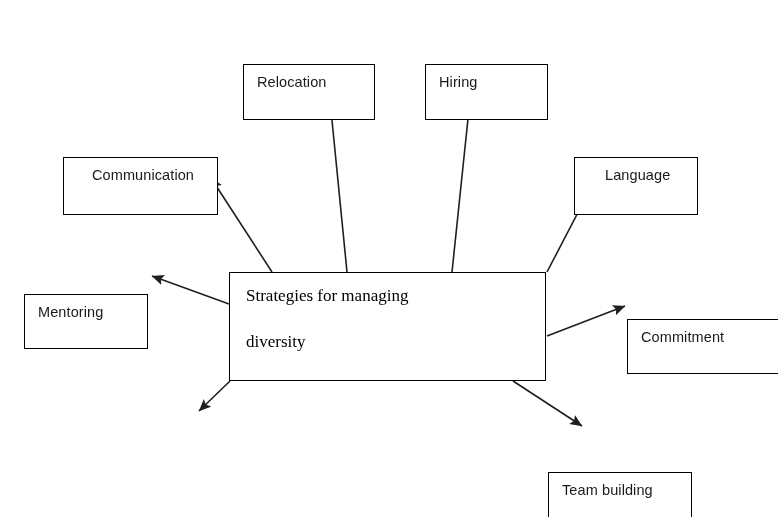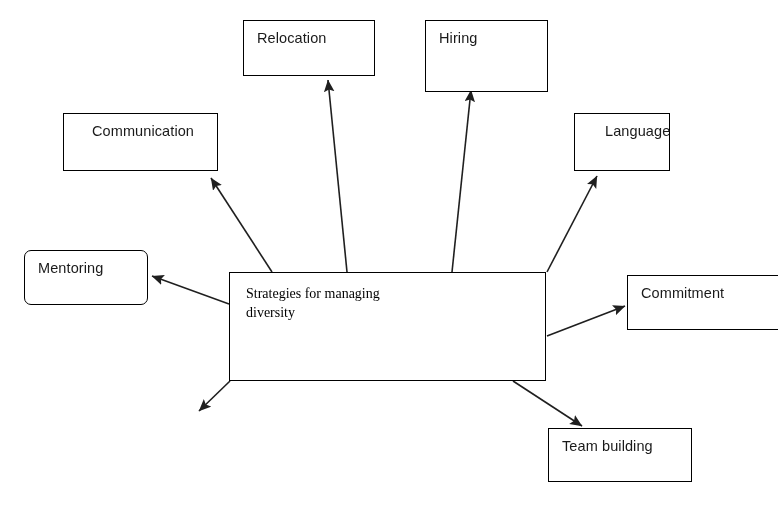--- a/index.html
+++ b/index.html
@@ -31,30 +31,31 @@
     border: 1px solid #000000;
     color: #1a1a1a;
   }
   
   .leaf {
     font-family: "Liberation Sans", sans-serif;
     font-size: 14.5px;
     line-height: 1.2;
     padding: 9px 0 0 13px;
     letter-spacing: 0.1px;
+    margin-top: 44px;
   }
   
   .center {
     font-family: "Liberation Serif", serif;
-    font-size: 14px;
+    font-size: 17px;
     line-height: 1.35;
     padding: 12px 0 0 16px;
     color: #000000;
   }
-  .center .line2 { display: block; }
+  .center .line2 { display: block; margin-top: 23px; }
 </style>
 </head>
 <body>
 
 <div id="canvas">
 
   <svg id="edges" viewBox="0 0 778 517" width="778" height="517" xmlns="http://www.w3.org/2000/svg">
     <defs>
       <marker id="arrowhead" markerWidth="9" markerHeight="9" refX="7.4" refY="3.3" orient="auto" markerUnits="strokeWidth">
         <path d="M0,0 L7.6,3.3 L0,6.6 L1.5,3.3 z" fill="#1f1f1f"></path>
@@ -73,30 +74,30 @@
   </svg>
 
   <div class="node center" style="left: 229px; top: 272px; width: 317px; height: 109px;">
     <span>Strategies for managing</span>
     <span class="line2">diversity</span>
   </div>
 
   <div class="node leaf" style="left: 243px; top: 20px; width: 132px; height: 56px;">
     <span>Relocation</span>
   </div>
-  <div class="node leaf" style="left: 425px; top: 20px; width: 123px; height: 72px;">
+  <div class="node leaf" style="left: 425px; top: 20px; width: 123px; height: 56px;">
     <span>Hiring</span>
   </div>
   <div class="node leaf" style="left: 63px; top: 113px; width: 155px; height: 58px; padding-left: 28px;">
     <span>Communication</span>
   </div>
-  <div class="node leaf" style="left: 574px; top: 113px; width: 96px; height: 58px; padding-left: 30px;">
+  <div class="node leaf" style="left: 574px; top: 113px; width: 124px; height: 58px; padding-left: 30px;">
     <span>Language</span>
   </div>
-  <div class="node leaf" style="left: 24px; top: 250px; width: 124px; height: 55px; border-radius: 7px;">
+  <div class="node leaf" style="left: 24px; top: 250px; width: 124px; height: 55px;">
     <span>Mentoring</span>
   </div>
   <div class="node leaf" style="left: 627px; top: 275px; width: 156px; height: 55px;">
     <span>Commitment</span>
   </div>
   <div class="node leaf" style="left: 548px; top: 428px; width: 144px; height: 54px;">
     <span>Team building</span>
   </div>
 
 </div>

